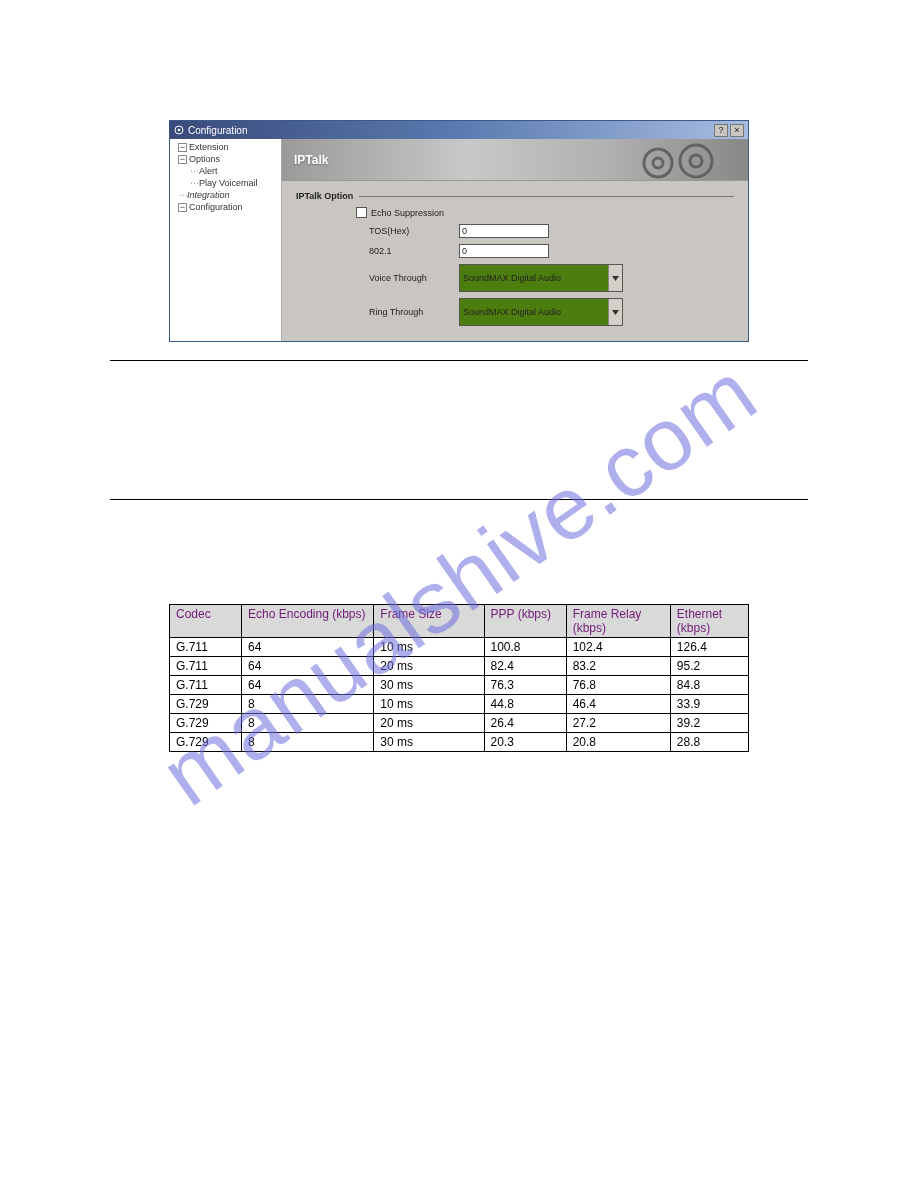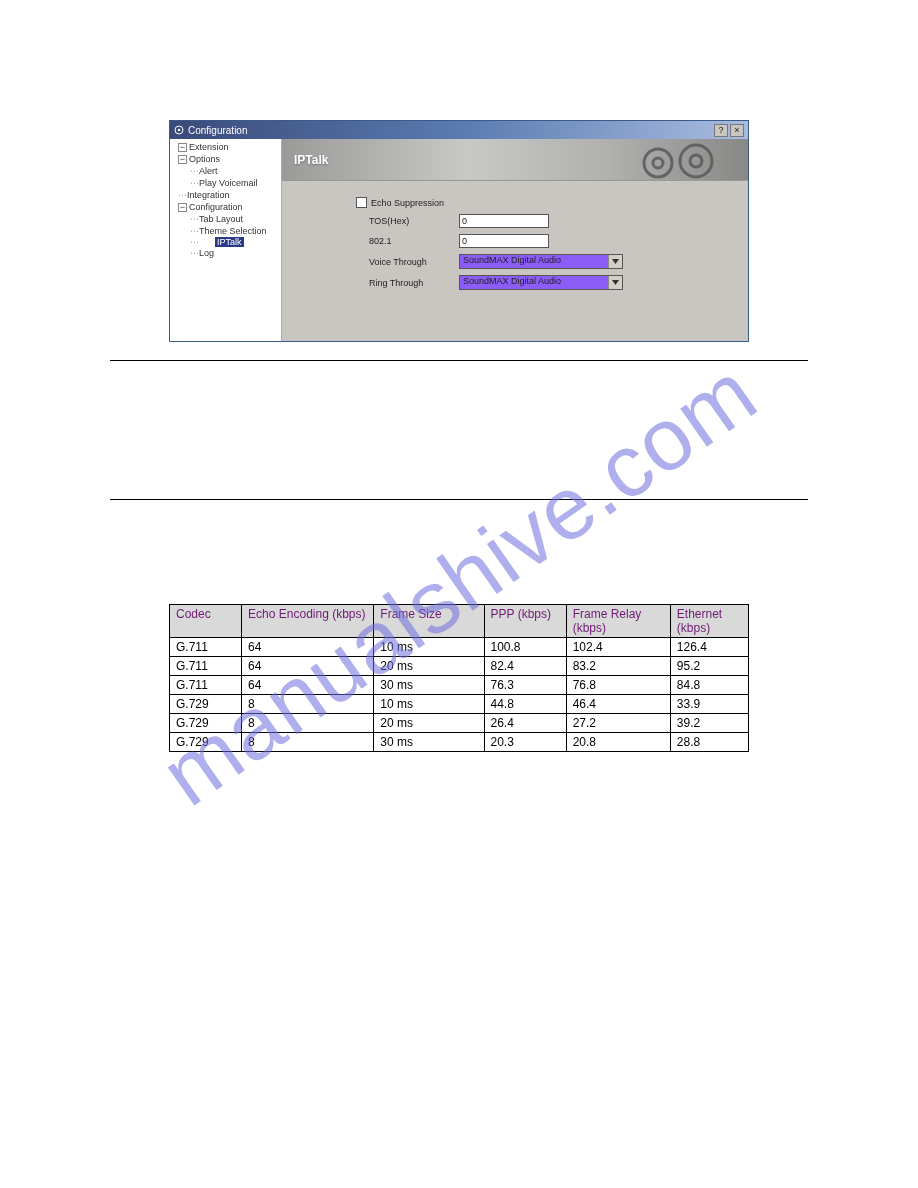--- a/index.html
+++ b/index.html
@@ -89,22 +89,22 @@
   .section-title { font-weight: bold; font-size: 9px; }
   .section-line { flex:1; height:1px; background:#777; margin-left:6px; }
   .form-row { display:flex; align-items:center; margin-top: 6px; padding-left: 60px; }
   .form-label { width: 90px; margin-left: 13px; }
   .checkbox { width:11px; height:11px; border:1px solid #555; background:#fff; margin-right:4px; }
   .text-input {
     width: 90px; height: 14px; border:1px solid #555; background:#fff;
     padding: 0 2px; font-size:9px; line-height:12px;
   }
   .select {
-    width: 164px; height: 15px; border:1px solid #555; background:#8b5cf6;
-    display:flex; align-items:flex-start; font-size:9px;
+    width: 164px; height: 28px; border:1px solid #555; background:#4d7c0f;
+    display:flex; align-items:center; font-size:9px;
   }
   .select-text { flex:1; padding:0 3px; }
   .select-arrow {
     width:14px; height:100%; background:#d4d0c8; border-left:1px solid #888;
     display:flex; align-items:center; justify-content:center;
   }
   .select-arrow svg { width:7px; height:5px; }
 
   
   .hr { height: 1px; background: #000; margin: 14px 0; }
@@ -165,46 +165,44 @@
       <div class="tree">
 
         <div class="tree-node"><span class="exp">−</span><span>Extension</span></div>
 
         <div class="tree-node"><span class="exp">−</span><span>Options</span></div>
         <div class="tree-children">
           <div class="tree-node"><span class="twig">⋯</span><span>Alert</span></div>
           <div class="tree-node"><span class="twig">⋯</span><span>Play Voicemail</span></div>
         </div>
 
-        <div class="tree-node" style="padding-left:8px;"><span class="twig">⋯</span><span>Integration</span></div>
+        <div class="tree-node" style="padding-left:8px;font-style:italic;"><span class="twig">⋯</span><span>Integration</span></div>
 
         <div class="tree-node"><span class="exp">−</span><span>Configuration</span></div>
-        <div class="tree-children">
-          <div class="tree-node"><span class="twig">⋯</span><span>Tab Layout</span></div>
-          <div class="tree-node"><span class="twig">⋯</span><span>Theme Selection</span></div>
-          <div><span class="twig" style="padding-left:20px;">⋯</span><span class="tree-node selected">IPTalk</span></div>
-          <div class="tree-node"><span class="twig">⋯</span><span>Log</span></div>
-        </div>
       </div>
 
       <div class="content-pane">
         <div class="banner">
           <span class="banner-title">IPTalk</span>
           <span class="banner-gears">
             <svg viewBox="0 0 120 40">
               <g fill="none" stroke="#555" stroke-width="3">
                 <circle cx="40" cy="20" r="14"></circle>
                   <circle cx="40" cy="20" r="5"></circle>
                 <circle cx="78" cy="18" r="16"></circle>
                   <circle cx="78" cy="18" r="6"></circle>
               </g>
             </svg>
           </span>
         </div>
         <div class="form-area">
+          <div class="section-row">
+            <span class="section-title">IPTalk Option</span>
+            <span class="section-line"></span>
+          </div>
           <div class="form-row">
             <span class="checkbox"></span>
             <span>Echo Suppression</span>
           </div>
           <div class="form-row">
             <span class="form-label">TOS(Hex)</span>
             <span class="text-input">0</span>
           </div>
           <div class="form-row">
             <span class="form-label">802.1</span>

